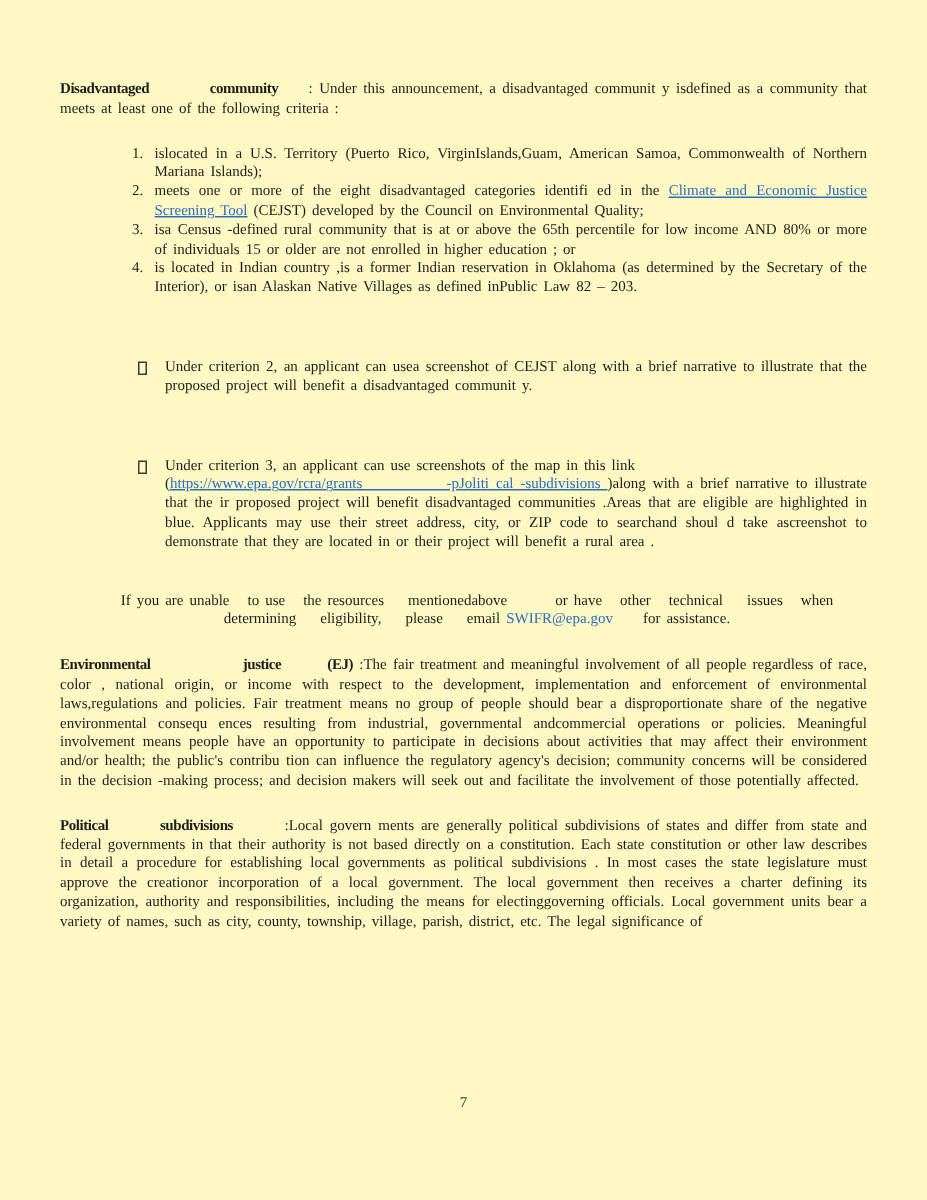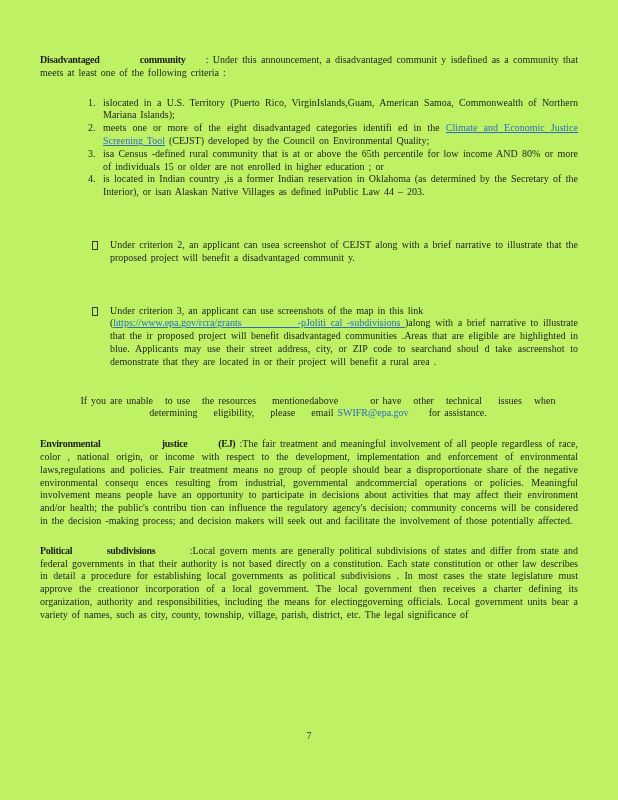--- a/index.html
+++ b/index.html
@@ -1,17 +1,17 @@
 <!DOCTYPE html>
 <html><head>
 <meta charset="utf-8">
 <style>
   html, body { margin:0; padding:0; background:#ffffff; }
   .page {
-    position:relative; width:618px; height:800px; background:#bef264;
+    position:relative; width:618px; height:800px; background:#fef9c3;
     overflow:hidden;
     font-family:"Liberation Serif","DejaVu Serif",serif;
     font-size:10px; line-height:12.8px; color:#1e1e1e;
   }
   .content { position:absolute; top:54px; left:40px; width:538px; }
   .para { margin:0 0 17px 0; text-align:justify; word-spacing:1.5px; }
   .pre { white-space:pre-wrap; }
   .term { font-weight:bold; letter-spacing:-0.3px; }
   .link { color:#2b6cc4; cursor:pointer; }
   .u { text-decoration:underline; }
@@ -52,21 +52,21 @@
       <li>
         <span class="num">2.</span>
         <span class="li-body"><span>meets one or more of the eight disadvantaged categories identifi ed in the </span><a class="link u">Climate and Economic Justice Screening Tool</a><span> (CEJST) developed by the Council on Environmental Quality;</span></span>
       </li>
       <li>
         <span class="num">3.</span>
         <span class="li-body">isa Census -defined rural community that is at or above the 65th percentile for low income AND 80% or more of individuals 15 or older are not enrolled in higher education ; or</span>
       </li>
       <li>
         <span class="num">4.</span>
-        <span class="li-body">is located in Indian country ,is a former Indian reservation in Oklahoma (as determined by the Secretary of the Interior), or isan Alaskan Native Villages as defined inPublic Law 44 – 203.</span>
+        <span class="li-body">is located in Indian country ,is a former Indian reservation in Oklahoma (as determined by the Secretary of the Interior), or isan Alaskan Native Villages as defined inPublic Law 82 – 203.</span>
       </li>
     </ol>
 
 
     <ul class="bullets">
       <li>
         <span class="bmark"><span class="box"></span></span>
         <span class="li-body">Under criterion 2, an applicant can usea screenshot of CEJST along with a brief narrative to illustrate that the proposed project will benefit a disadvantaged communit y.</span>
       </li>
       <li>

